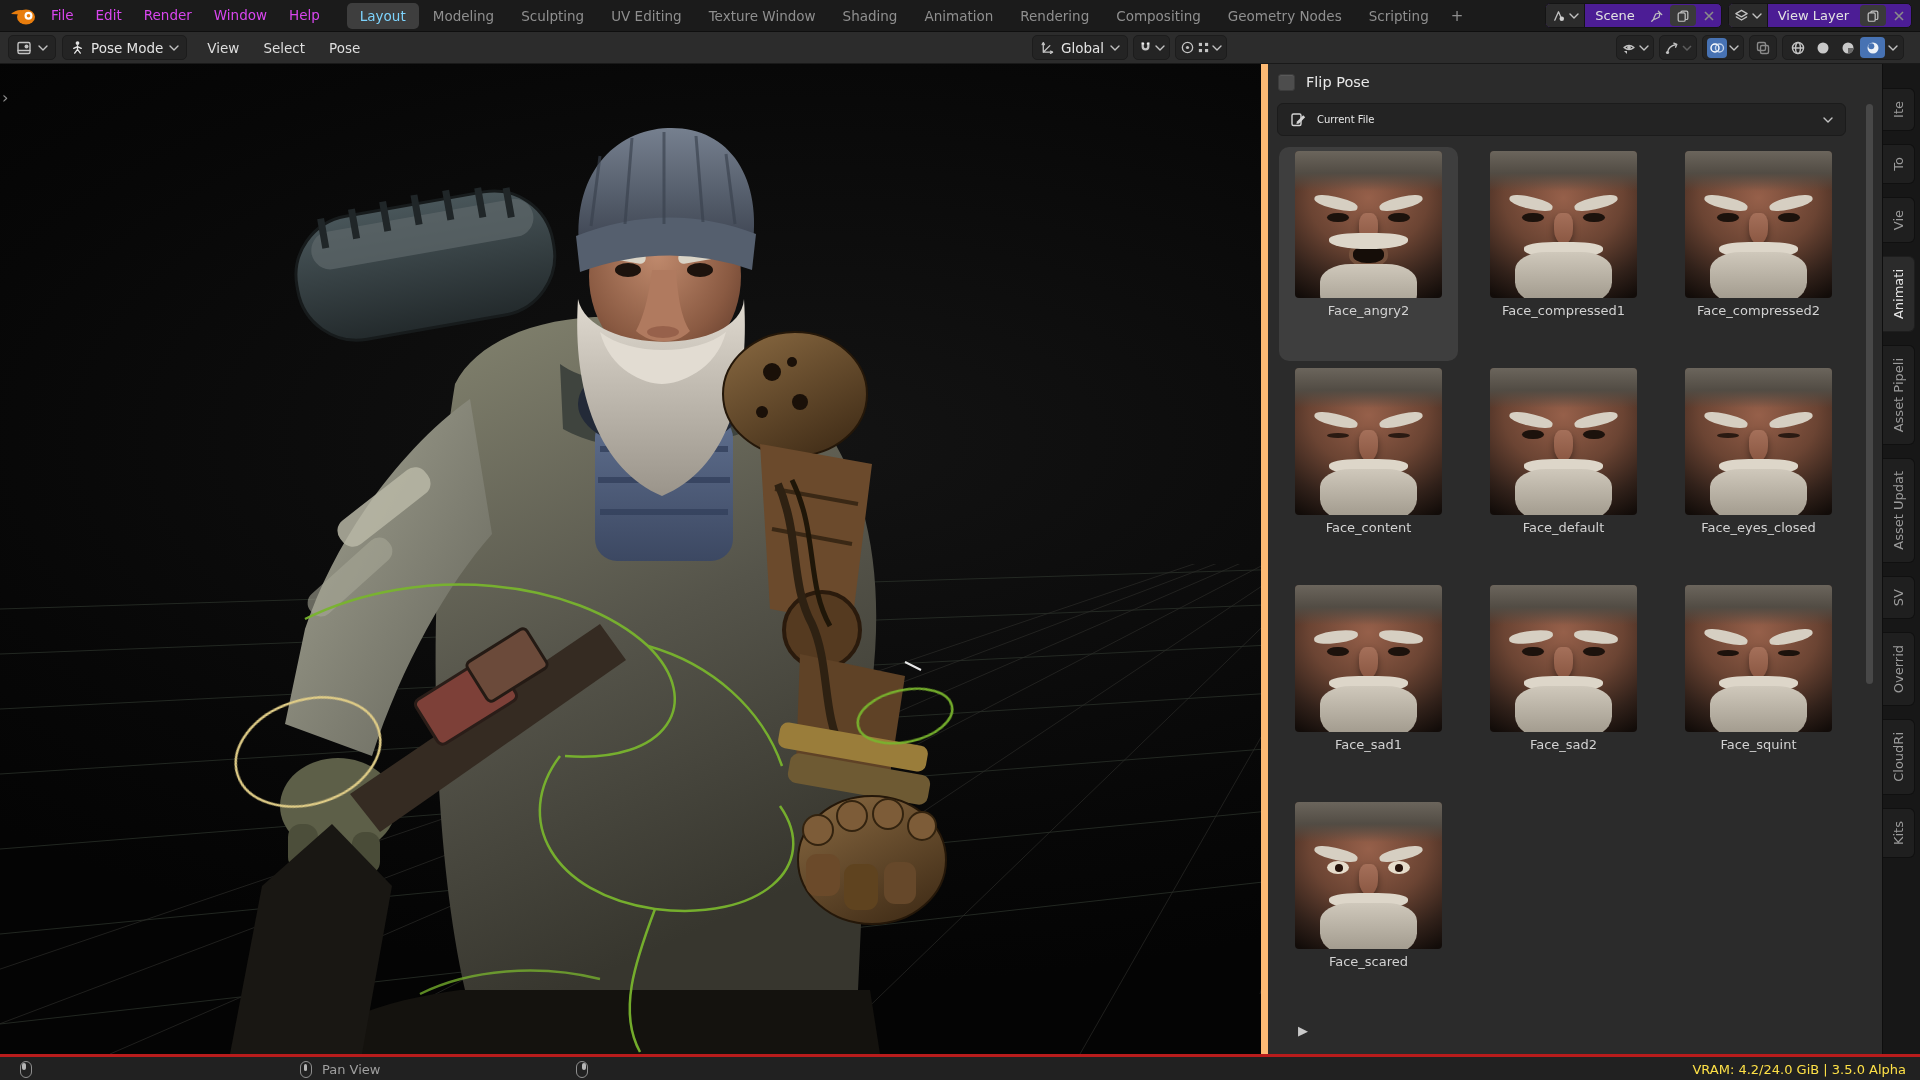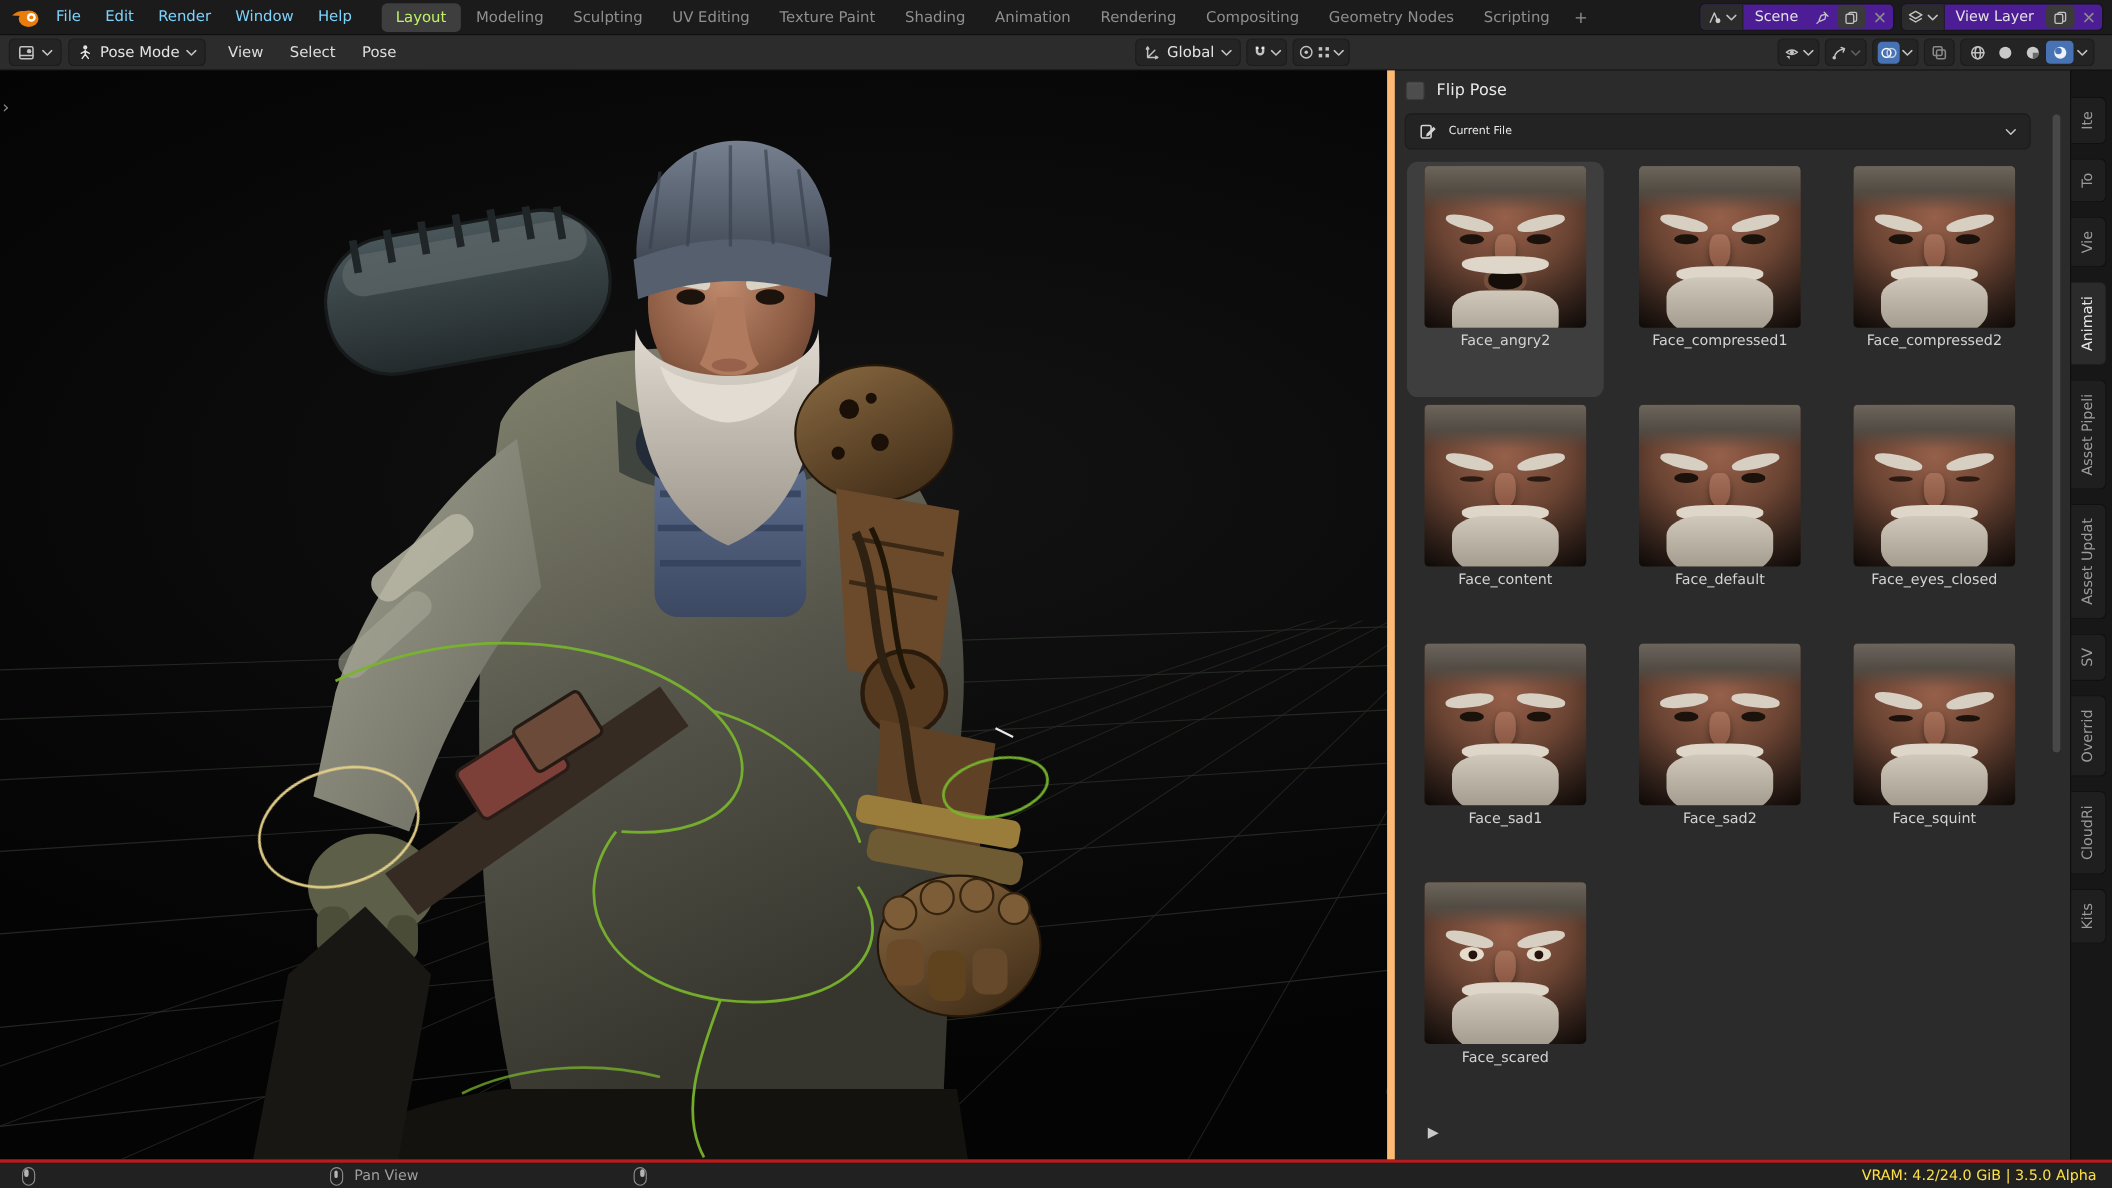--- a/index.html
+++ b/index.html
@@ -5,24 +5,24 @@
   * { box-sizing: border-box; margin: 0; padding: 0; }
   html,body { width:1920px; height:1080px; overflow:hidden; background:#000;
     font-family:"DejaVu Sans", sans-serif; -webkit-font-smoothing:antialiased; }
   #app { position:relative; width:1920px; height:1080px; background:#101010; }
 
   
   #topbar { position:absolute; left:0; top:0; width:1920px; height:32px;
     background:#1b1b1b; border-bottom:1px solid #0f0f0f;
     display:flex; align-items:center; padding-left:10px; }
   .logo { width:26px; height:20px; margin-right:4px; flex:0 0 auto; }
-  .tmenu { padding:0 11px; line-height:31px; font-size:13.5px; color:#7dd3fc; cursor:default; }
+  .tmenu { padding:0 11px; line-height:31px; font-size:13.5px; color:#d946ef; cursor:default; }
   .wtabs { display:flex; align-items:center; margin-left:16px; gap:1px; }
   .wtab { padding:5px 13px; border-radius:5px; font-size:13.5px; color:#8f8f8f; white-space:nowrap; }
-  .wtab.active { background:#3e3e3e; color:#bef264; }
+  .wtab.active { background:#3e3e3e; color:#7dd3fc; }
   .wtab-add { padding:5px 9px; color:#8f8f8f; font-size:15px; }
   .topbar-right { margin-left:auto; display:flex; align-items:center; gap:6px; margin-right:8px; }
   .id-block { display:flex; align-items:center; height:25px; background:#4c1d95;
     border:1px solid #141414; border-radius:5px; }
   .id-iconbtn { height:100%; display:flex; align-items:center; gap:3px; padding:0 5px;
     background:#2b2b2b; border-right:1px solid #141414; border-radius:4px 0 0 4px; }
   .id-name { padding:0 10px; font-size:13px; color:#e2e2e2; white-space:nowrap; }
   .id-tool { width:24px; height:100%; display:flex; align-items:center; justify-content:center; color:#9a9a9a; }
   .id-tool.raised { background:#3a3a3a; border-radius:4px; height:21px; width:26px; margin:0 1px; }
   .chev { width:10px; height:6px; flex:0 0 auto; }
@@ -143,21 +143,21 @@
         <span class="tmenu">Render</span>
         <span class="tmenu">Window</span>
         <span class="tmenu">Help</span>
       </div>
     <div class="wtabs">
 
     <span class="wtab active">Layout</span>
         <span class="wtab">Modeling</span>
         <span class="wtab">Sculpting</span>
         <span class="wtab">UV Editing</span>
-        <span class="wtab">Texture Paint</span>
+        <span class="wtab">Texture Window</span>
         <span class="wtab">Shading</span>
         <span class="wtab">Animation</span>
         <span class="wtab">Rendering</span>
         <span class="wtab">Compositing</span>
         <span class="wtab">Geometry Nodes</span>
         <span class="wtab">Scripting</span>
       </div>
     <span class="wtab-add">+</span>
 
     <div class="topbar-right">

